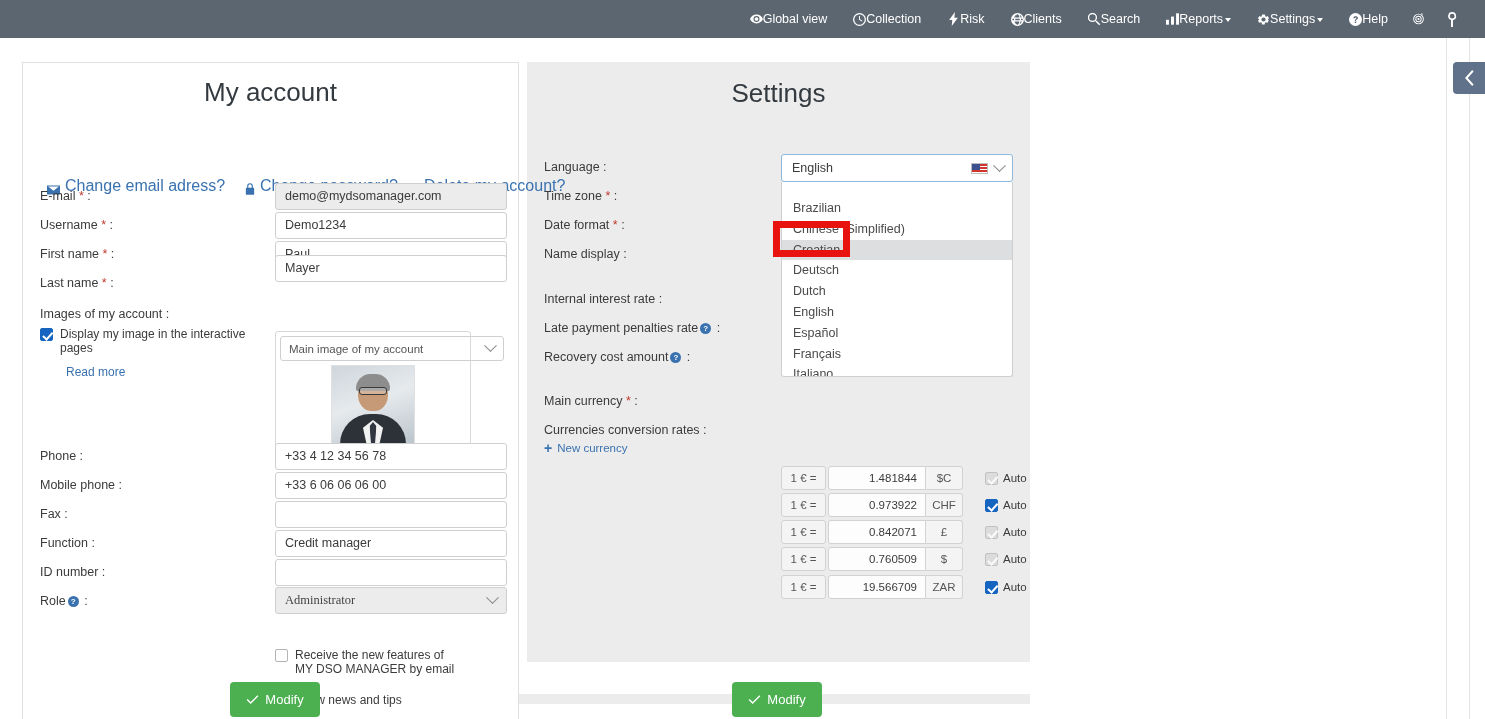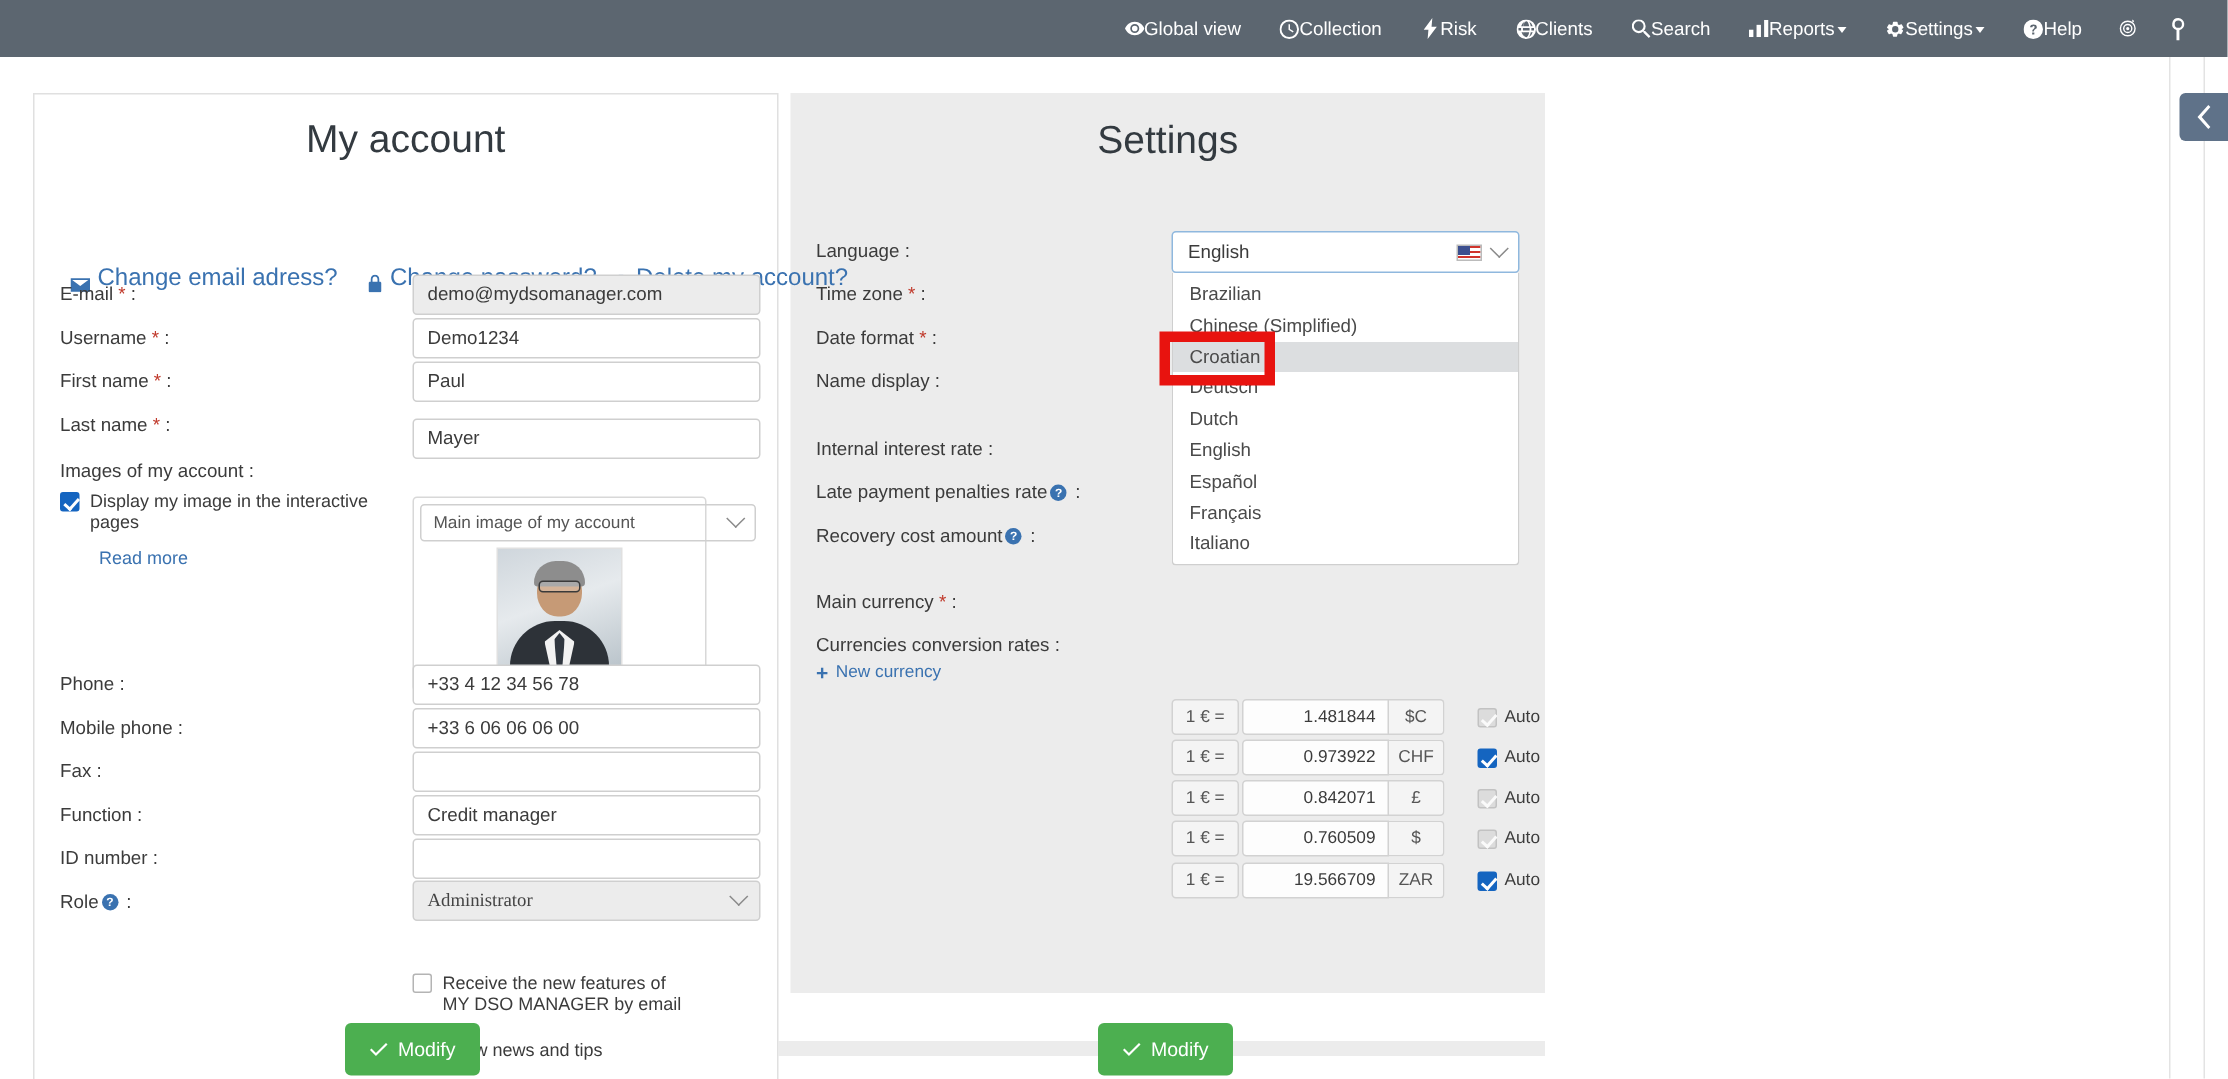--- a/index.html
+++ b/index.html
@@ -318,21 +318,21 @@
     z-index: 25;
     overflow: hidden;
   }
   .lang-opt {
     height: 20.8px; line-height: 20.8px;
     padding: 0 11px;
     font-size: 12.5px; color: #4a4a4a;
     cursor: pointer; white-space: nowrap;
   }
   .lang-opt.hl { background: #dcdee0; }
-  .lang-opt.first { margin-top: 4px; }
+  .lang-opt.first { margin-top: 16px; }
 
   
   .redbox {
     position: absolute; left: 773px; top: 183px;
     width: 77px; height: 36px;
     border: 7px solid #e8130f;
     z-index: 60; pointer-events: none;
   }
 
   
@@ -633,21 +633,21 @@
     <div class="finput" style="top:149px">Demo1234</div>
 
     <div class="flabel" style="top:184px">
       <span>First name</span><span class="req"> *</span> :
     </div>
     <div class="finput" style="top:178px">Paul</div>
 
     <div class="flabel" style="top:213px">
       <span>Last name</span><span class="req"> *</span> :
     </div>
-    <div class="finput" style="top:216px">Mayer</div>
+    <div class="finput" style="top:192px">Mayer</div>
 
     <div class="flabel" style="top:244px">Images of my account :</div>
 
     <div class="cbrow" style="left:17px; top:264px; width:230px">
       <span class="cbox checked"></span>
       <span>Display my image in the interactive pages</span>
     </div>
     <div class="readmore">Read more</div>
 
     <div class="imgbox">

